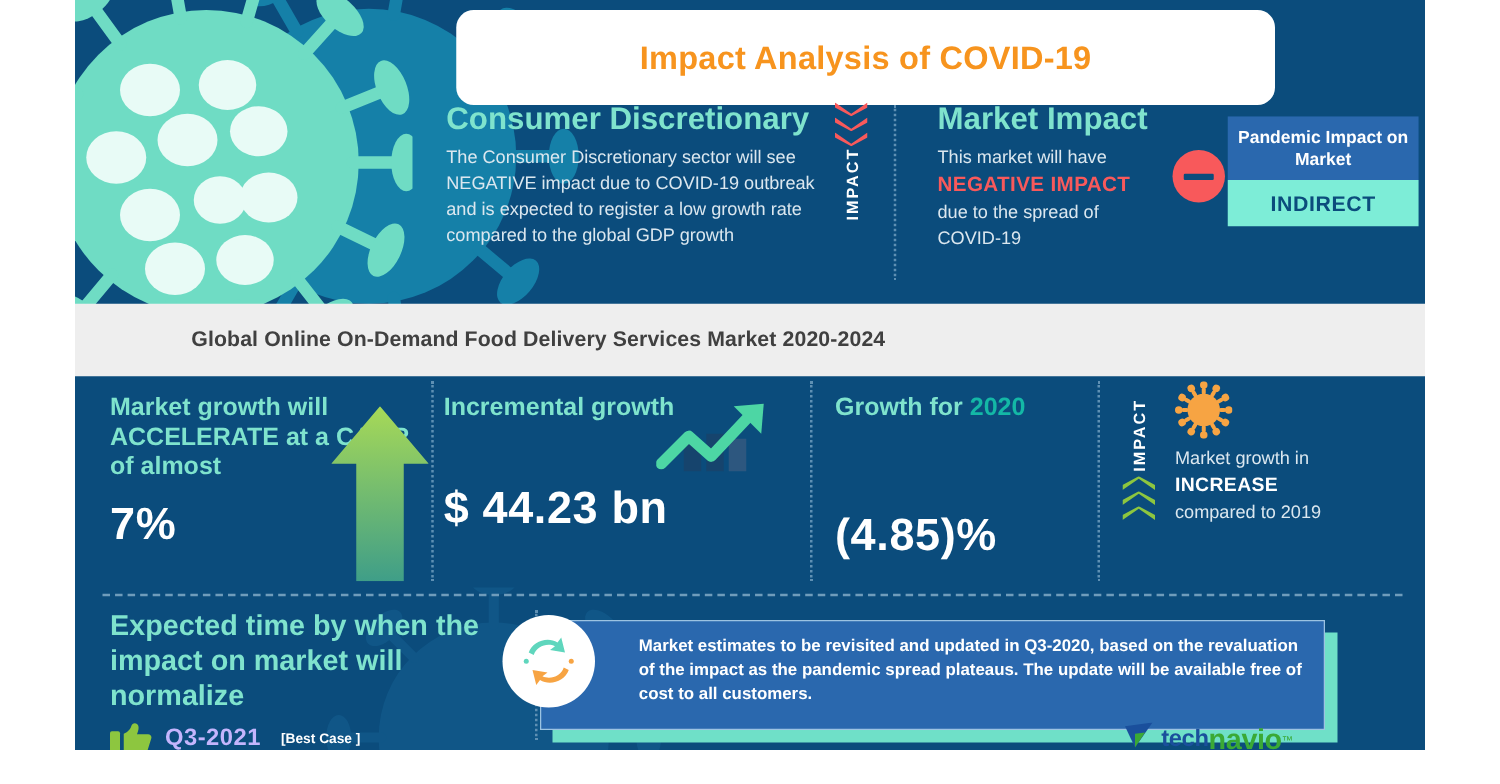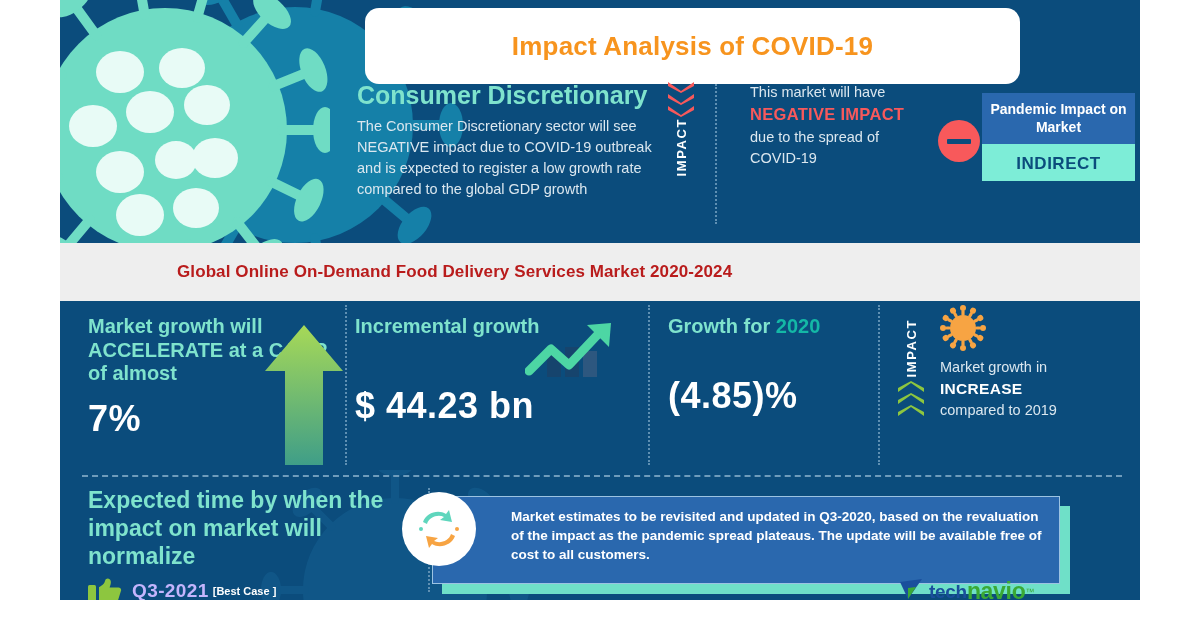--- a/index.html
+++ b/index.html
@@ -88,22 +88,22 @@
   }
   #no-entry .bar { width:24px; height:5px; background:#0b4c7c; border-radius:1px; }
 
   
   #subtitle-band {
     position:absolute; left:0; top:243px; width:1080px; height:58px;
     background:#eeeeee;
     display:flex; align-items:center;
   }
   #subtitle-band .s {
-    color:#b91c1c; font-size:17px; font-weight:bold;
-    padding-left:117px; letter-spacing:.1px;
+    color:#404040; font-size:17px; font-weight:bold;
+    padding-left:93px; letter-spacing:.1px;
   }
 
   
   #metric-row { position:absolute; left:0; top:301px; width:1080px; height:175px; }
   .metric-title {
     color:#7fe3cd; font-size:20px; font-weight:bold; line-height:1.18;
   }
   .metric-value {
     color:#ffffff; font-size:36px; font-weight:bold; letter-spacing:.5px;
   }
@@ -111,21 +111,21 @@
   #m1 { position:absolute; left:28px; top:14px; width:250px; }
   #m1 .metric-value { margin-top:12px; }
   #arrow-up { position:absolute; left:205px; top:24px; }
 
   #m2 { position:absolute; left:295px; top:14px; width:250px; }
   #m2 .metric-value { margin-top:46px; }
   #chart-icon { position:absolute; left:465px; top:20px; }
 
   #m3 { position:absolute; left:608px; top:14px; width:260px; }
   #m3 .metric-title .w { color:#14b8a6; }
-  #m3 .metric-value { margin-top:36px; }
+  #m3 .metric-value { margin-top:68px; }
 
   #m4 { position:absolute; left:880px; top:8px; width:200px; }
   #m4 .txt { color:#dbe7ef; font-size:14.5px; line-height:1.42; }
   #m4 .txt .inc { color:#ffffff; font-weight:bold; font-size:15.5px; letter-spacing:.3px; }
   #impact-mid { left:838px; top:18px; }
   #impact-mid .label { color:#ffffff; }
   #virus-orange { position:absolute; left:880px; top:4px; }
 
   
   #hdiv {
@@ -135,21 +135,21 @@
 
   
   #bottom-row { position:absolute; left:0; top:486px; width:1080px; height:114px; }
   #normalize { position:absolute; left:28px; top:0; width:325px; }
   #normalize .h {
     color:#7fe3cd; font-size:23px; font-weight:bold; line-height:1.22;
   }
   .case-row { display:flex; align-items:center; margin-top:8px; }
   .case-row .thumb { width:34px; height:26px; flex:0 0 34px; margin-right:10px; }
   .case-row .q { color:#c4b5fd; font-size:19px; font-weight:bold; letter-spacing:.4px; }
-  .case-row .c { color:#ffffff; font-size:11px; font-weight:bold; margin-left:4px; }
+  .case-row .c { color:#ffffff; font-size:11px; font-weight:bold; margin-left:16px; }
 
   
   #note-shadow {
     position:absolute; left:382px; top:20px; width:628px; height:88px;
     background:#6fe0c8;
   }
   #note-box {
     position:absolute; left:372px; top:10px; width:628px; height:88px;
     background:#2a68ae;
     border:1px solid #9cc3e2;
@@ -366,20 +366,21 @@
         <svg width="26" height="11" viewBox="0 0 26 11">
             <path d="M0 0 L13 9 L26 0 L26 4 L13 11 L0 4 Z" fill="#f8595b"></path>
           </svg>
       </span>
       <span class="label">IMPACT</span>
     </div>
 
     <div class="vdiv" style="left:655px;top:6px;height:140px;"></div>
 
     <div id="col-market">
+      <div class="col-heading">Market Impact</div>
       <div class="col-body">
         <div>This market will have</div>
         <div class="neg">NEGATIVE IMPACT</div>
         <div>due to the spread of</div>
         <div>COVID-19</div>
       </div>
     </div>
 
     <div id="no-entry">
       <div class="bar"></div>

